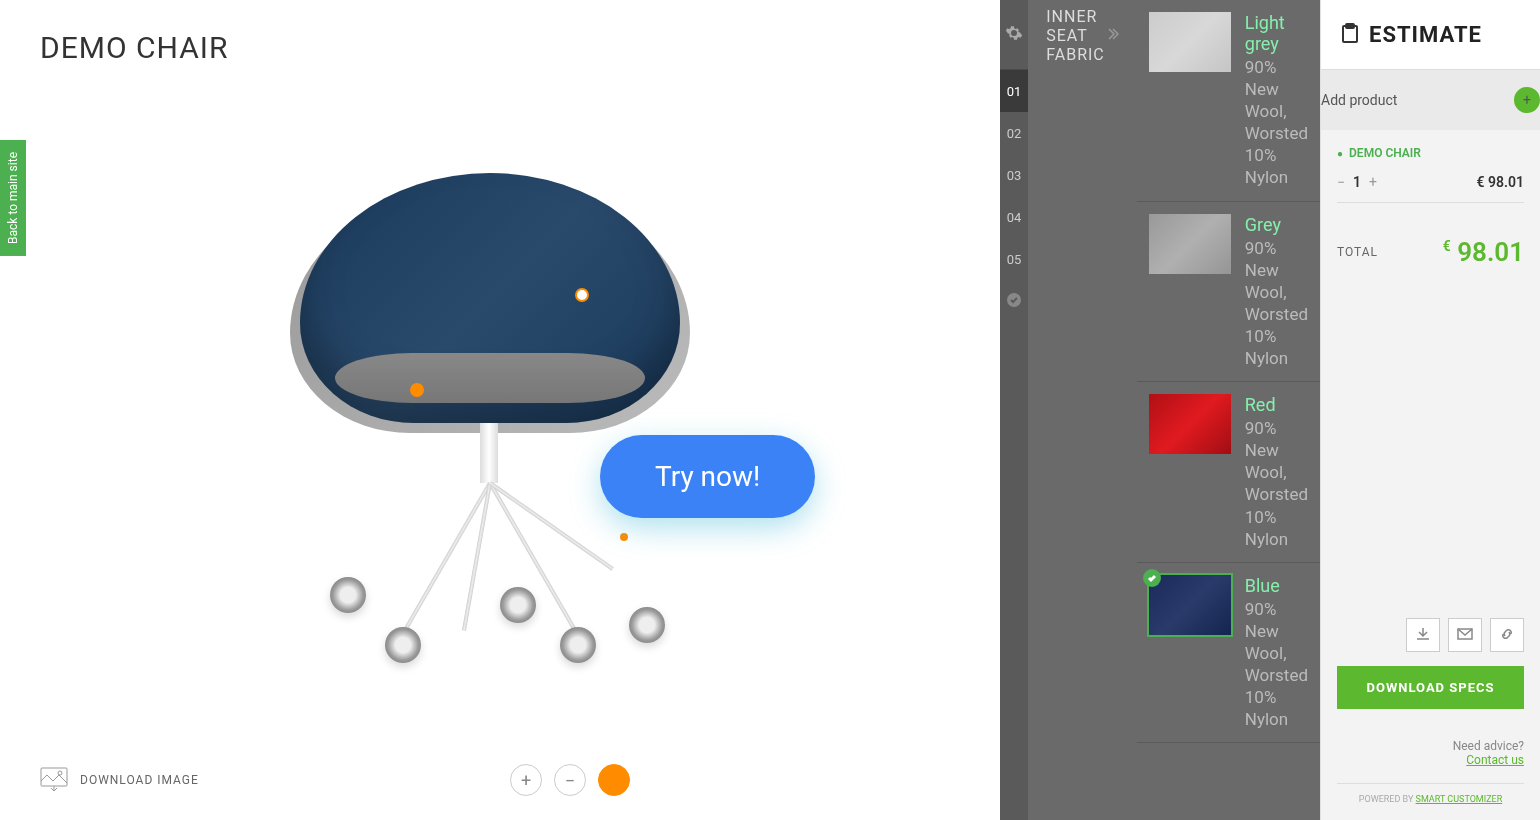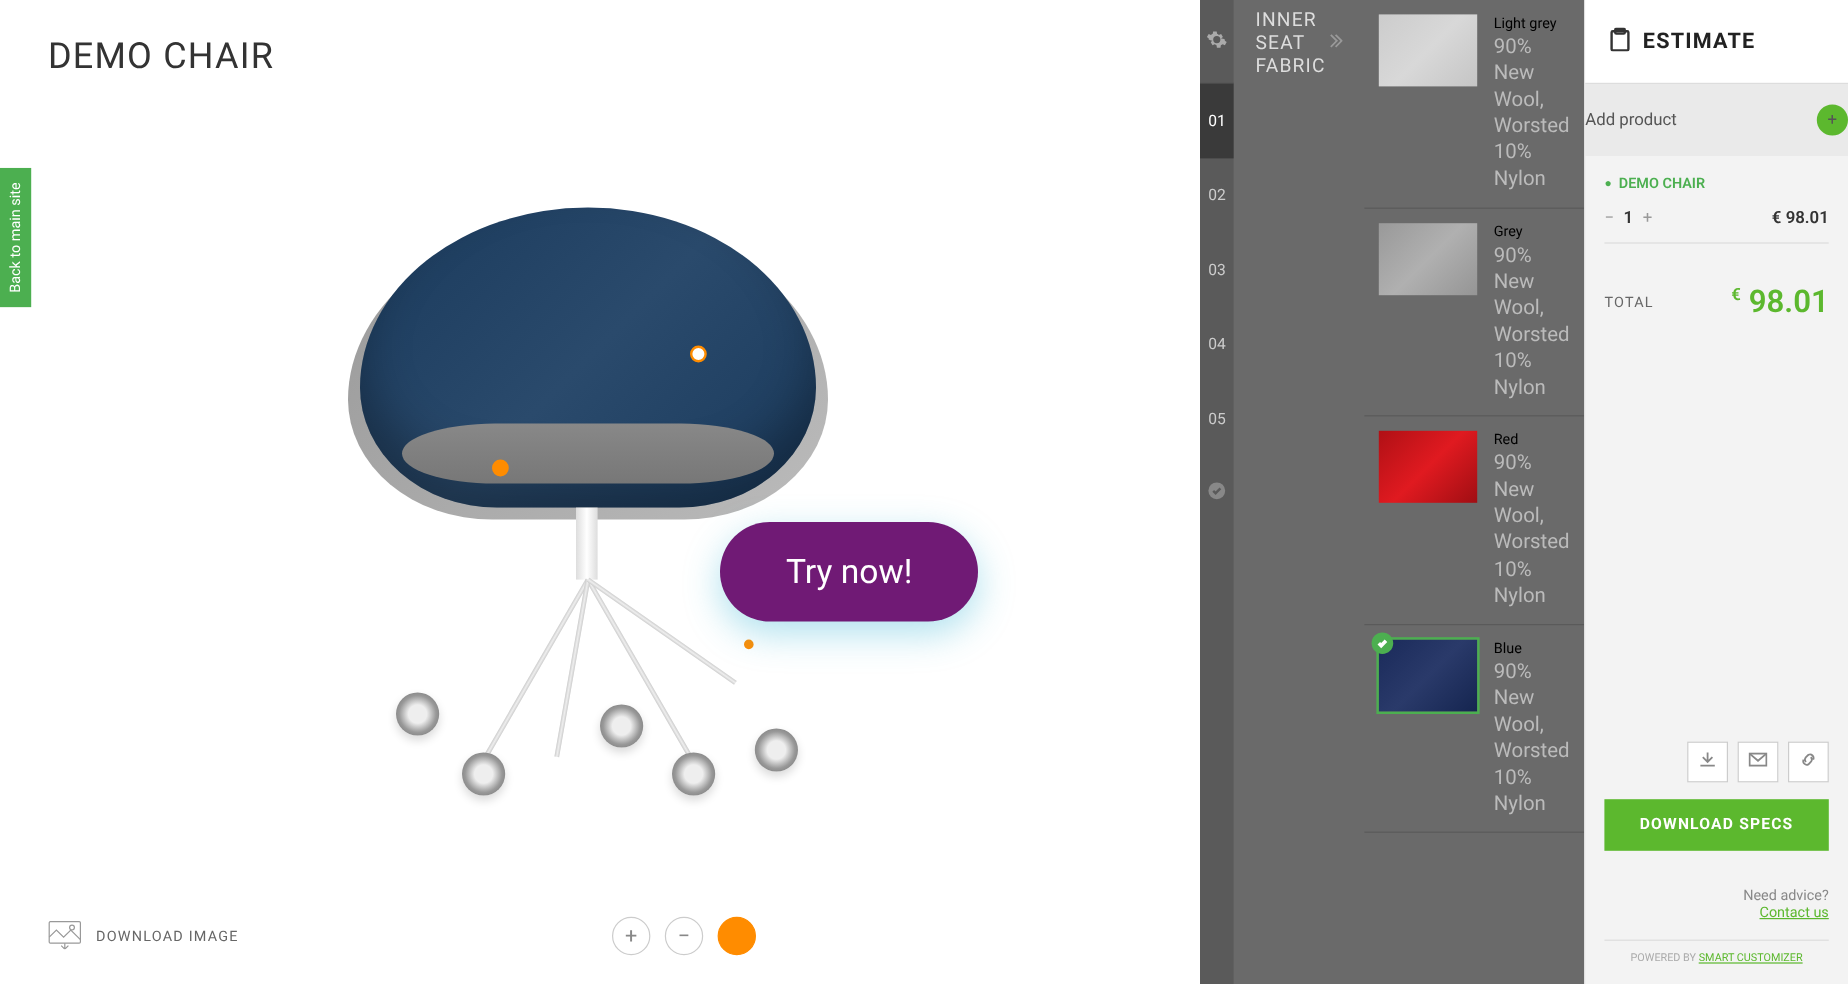--- a/index.html
+++ b/index.html
@@ -20,53 +20,53 @@
 .leg{position:absolute;width:4px;background:linear-gradient(90deg,#ccc,#eee,#ccc);transform-origin:top center}
 .leg1{top:10px;left:178px;height:170px;transform:rotate(30deg)}
 .leg2{top:10px;left:178px;height:170px;transform:rotate(-30deg)}
 .leg3{top:10px;left:178px;height:150px;transform:rotate(10deg)}
 .leg4{top:10px;left:178px;height:150px;transform:rotate(-55deg)}
 .wheel{position:absolute;width:36px;height:36px;border-radius:50%;background:radial-gradient(circle,#eee 30%,#999 60%,#666 100%);box-shadow:0 4px 8px rgba(0,0,0,0.15)}
 .w1{bottom:-20px;left:250px}.w2{bottom:-20px;left:75px}.w3{bottom:20px;left:190px}.w4{bottom:30px;left:20px}.w5{bottom:0;right:5px}
 .hotspot{position:absolute;width:14px;height:14px;border-radius:50%;border:2px solid #ff8c00;background:#fff}
 .hotspot.filled{background:#ff8c00}
 .hs1{top:145px;left:295px}.hs2{top:240px;left:130px}.hs3{top:390px;left:340px;width:8px;height:8px;border:none;background:#ff8c00}
-.try-now{position:absolute;top:370px;left:600px;background:#701a75;color:#fff;padding:25px 55px;border-radius:50px;font-size:28px;border:none;cursor:pointer;box-shadow:0 10px 30px rgba(54,180,212,0.4)}
+.try-now{position:absolute;top:370px;left:600px;background:#3b82f6;color:#fff;padding:25px 55px;border-radius:50px;font-size:28px;border:none;cursor:pointer;box-shadow:0 10px 30px rgba(54,180,212,0.4)}
 .bottom-bar{height:80px;display:flex;align-items:center;padding:0 40px;justify-content:space-between}
 .download-img{display:flex;align-items:center;gap:12px;color:#666;font-size:12px;letter-spacing:1px;cursor:pointer}
 .img-icon svg{width:28px;height:24px;stroke:#999;fill:none}
 .controls{display:flex;gap:12px;align-items:center;margin-right:330px}
 .ctrl-btn{width:32px;height:32px;border-radius:50%;border:1px solid #ccc;background:#fff;display:flex;align-items:center;justify-content:center;cursor:pointer;font-size:18px;color:#888}
 .ctrl-btn.active{background:#ff8c00;border-color:#ff8c00}
 .mid-panel{width:320px;background:#6a6a6a;display:flex;color:#fff}
 .steps{width:40px;background:#5a5a5a;display:flex;flex-direction:column}
 .step-gear{height:70px;display:flex;align-items:center;justify-content:center;border-bottom:1px solid #4a4a4a}
 .step-gear svg{width:18px;height:18px;fill:#aaa}
-.step{height:62px;display:flex;align-items:center;justify-content:center;font-size:13px;color:#ccc;cursor:pointer}
+.step{height:42px;display:flex;align-items:center;justify-content:center;font-size:13px;color:#ccc;cursor:pointer}
 .step.active{background:#3a3a3a;color:#fff}
 .step.done svg{width:16px;height:16px}
 .options{flex:1;display:flex;}
 .opts-header{height:70px;display:flex;align-items:center;justify-content:space-between;padding:0 18px;color:#ddd;font-size:16px;letter-spacing:1px}
 .opts-header svg{width:14px;height:14px;stroke:#999;fill:none}
 .opt{display:flex;padding:12px 12px;gap:14px;border-bottom:1px solid #5a5a5a;cursor:pointer;position:relative}
 .opt.selected .swatch{outline:2px solid #4CAF50}
 .swatch{width:82px;height:60px;flex-shrink:0;position:relative}
 .swatch.lightgrey{background:linear-gradient(135deg,#ccc 0%,#d8d8d8 50%,#c5c5c5 100%)}
 .swatch.grey{background:linear-gradient(135deg,#999 0%,#b0b0b0 50%,#959595 100%)}
 .swatch.red{background:linear-gradient(135deg,#b01015 0%,#e01a20 50%,#a00e13 100%)}
 .swatch.blue{background:linear-gradient(135deg,#1a2a5a 0%,#2a3a6a 50%,#152550 100%)}
 .check-badge{position:absolute;top:-6px;left:-6px;width:18px;height:18px;background:#4CAF50;border-radius:50%;display:flex;align-items:center;justify-content:center}
 .check-badge svg{width:10px;height:10px;stroke:#fff;fill:none;stroke-width:3}
 .opt-info{display:flex;flex-direction:column;gap:2px}
-.opt-name{font-size:12px;color:#000000}
+.opt-name{font-size:18px;color:#86efac}
 .opt-desc{font-size:17px;color:#bbb;line-height:1.3}
 .estimate{width:220px;background:#f3f3f3;display:flex;flex-direction:column;border-left:1px solid #e0e0e0}
 .est-header{height:70px;display:flex;align-items:center;gap:10px;padding:0 20px;border-bottom:1px solid #ddd;background:#fff}
 .est-header svg{width:18px;height:20px;fill:none;stroke:#333;stroke-width:2}
-.est-title{font-size:18px;font-weight:700;letter-spacing:1px;color:#222}
+.est-title{font-size:22px;font-weight:700;letter-spacing:1px;color:#222}
 .add-product{height:60px;background:#eaeaea;display:flex;align-items:center;justify-content:space-between;padding:0 0;cursor:pointer}
 .add-product span{font-size:14px;color:#555}
 .plus-btn{width:26px;height:26px;border-radius:50%;background:#5cb82e;color:#fff;display:flex;align-items:center;justify-content:center;font-size:18px}
 .est-body{flex:1;padding:16px}
 .product-line{display:flex;align-items:center;gap:6px;font-size:12px;color:#4CAF50;font-weight:600;margin-bottom:14px}
 .product-line::before{content:"●";color:#4CAF50;font-size:10px}
 .qty-price{display:flex;justify-content:space-between;align-items:center;font-size:14px;color:#333;padding-bottom:12px;border-bottom:1px solid #ddd}
 .qty{display:flex;align-items:center;gap:8px;color:#999}
 .qty-num{color:#333;font-weight:600}
 .price{font-weight:600}

